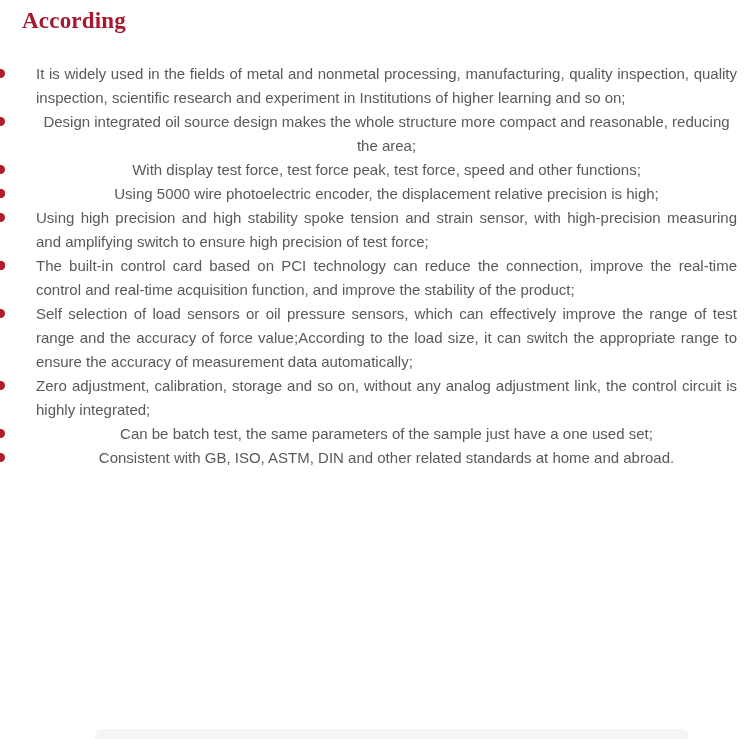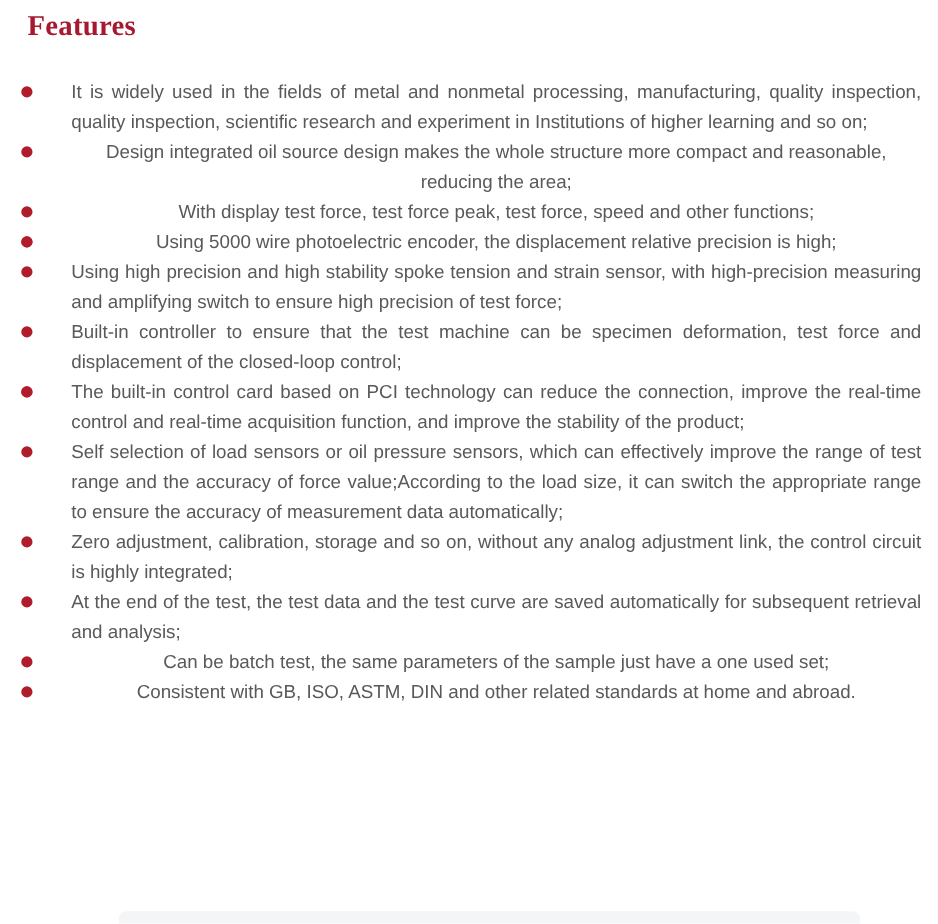--- a/index.html
+++ b/index.html
@@ -17,21 +17,21 @@
     font-family: "Liberation Serif", serif;
     font-weight: bold;
     font-size: 23px;
     line-height: 26px;
     color: var(--heading, #A6192E);
     letter-spacing: 0.2px;
   }
   .features-list {
     list-style: none;
     margin: 28px 0 0 0;
-    padding: 0 13px 0 57px;
+    padding: 0 13px 0 36px;
   }
   .feature-item {
     position: relative;
     color: var(--body-text, #595959);
     font-size: 15px;
     line-height: 24px;
     text-align: center;
   }
   .feature-item.justify {
     text-align: justify;
@@ -53,33 +53,32 @@
     width: 593px;
     height: 12px;
     background: var(--bottom-edge, #F4F5F6);
     border-radius: 6px 6px 0 0;
   }
 </style>
 </head>
 <body>
 
 <div class="page">
-  <h1 class="page-title">Features</h1>
+  <h1 class="page-title">According</h1>
 
   <ul class="features-list" id="features-list">
       <li class="feature-item justify"><span class="bullet"></span><span>It is widely used in the fields of metal and nonmetal processing, manufacturing, quality inspection, quality inspection, scientific research and experiment in Institutions of higher learning and so on;</span></li>
       <li class="feature-item"><span class="bullet"></span><span>Design integrated oil source design makes the whole structure more compact and reasonable, reducing the area;</span></li>
       <li class="feature-item"><span class="bullet"></span><span>With display test force, test force peak, test force, speed and other functions;</span></li>
       <li class="feature-item justify"><span class="bullet"></span></li>
       <li class="feature-item"><span class="bullet"></span><span>Using 5000 wire photoelectric encoder, the displacement relative precision is high;</span></li>
       <li class="feature-item justify"><span class="bullet"></span><span>Using high precision and high stability spoke tension and strain sensor, with high-precision measuring and amplifying switch to ensure high precision of test force;</span></li>
-      <li class="feature-item justify"><span class="bullet"></span><span>Built-in controller to ensure that the test machine can be specimen deformation, test force and displacement of the closed-loop control;</span></li>
+      <li class="feature-item justify"><span class="bullet"></span></li>
       <li class="feature-item justify"><span class="bullet"></span></li>
       <li class="feature-item justify"><span class="bullet"></span><span>The built-in control card based on PCI technology can reduce the connection, improve the real-time control and real-time acquisition function, and improve the stability of the product;</span></li>
       <li class="feature-item justify"><span class="bullet"></span><span>Self selection of load sensors or oil pressure sensors, which can effectively improve the range of test range and the accuracy of force value;According to the load size, it can switch the appropriate range to ensure the accuracy of measurement data automatically;</span></li>
       <li class="feature-item justify"><span class="bullet"></span><span>Zero adjustment, calibration, storage and so on, without any analog adjustment link, the control circuit is highly integrated;</span></li>
-      <li class="feature-item justify"><span class="bullet"></span><span>At the end of the test, the test data and the test curve are saved automatically for subsequent retrieval and analysis;</span></li>
       <li class="feature-item"><span class="bullet"></span><span>Can be batch test, the same parameters of the sample just have a one used set;</span></li>
       <li class="feature-item"><span class="bullet"></span><span>Consistent with GB, ISO, ASTM, DIN and other related standards at home and abroad.</span></li>
     </ul>
 
   <div class="bottom-edge"></div>
 </div>
 
 </body></html>

